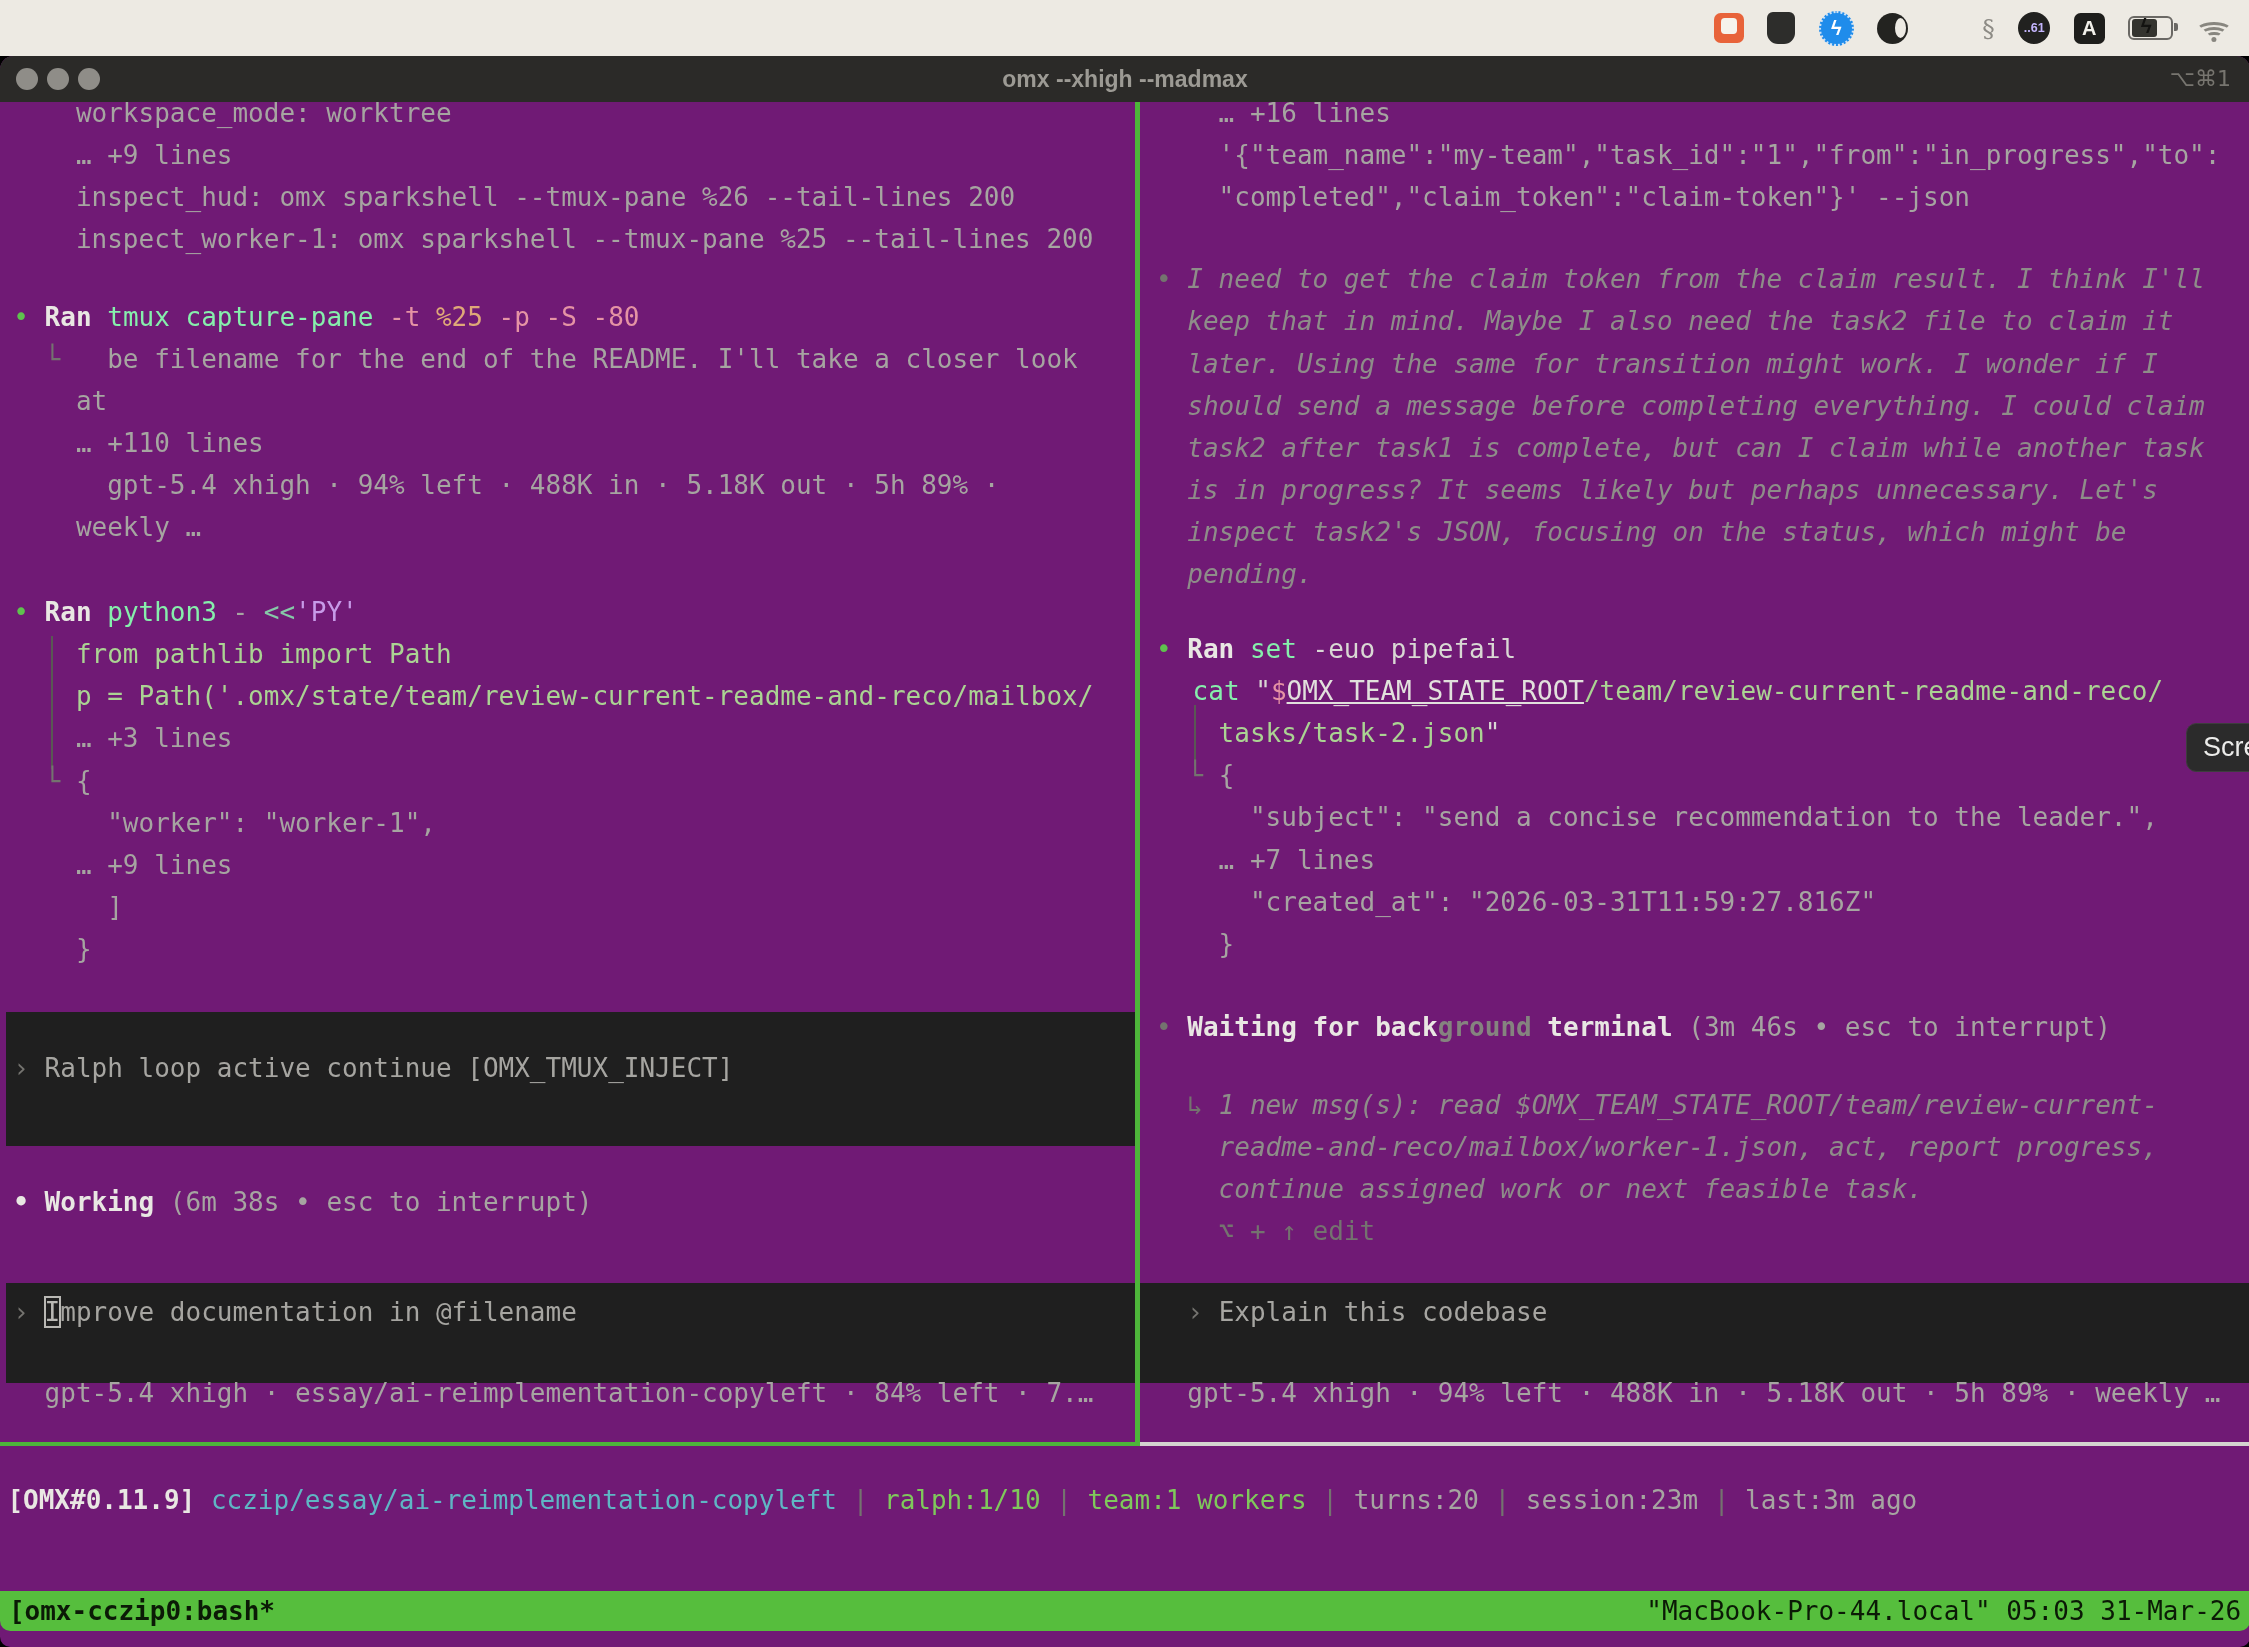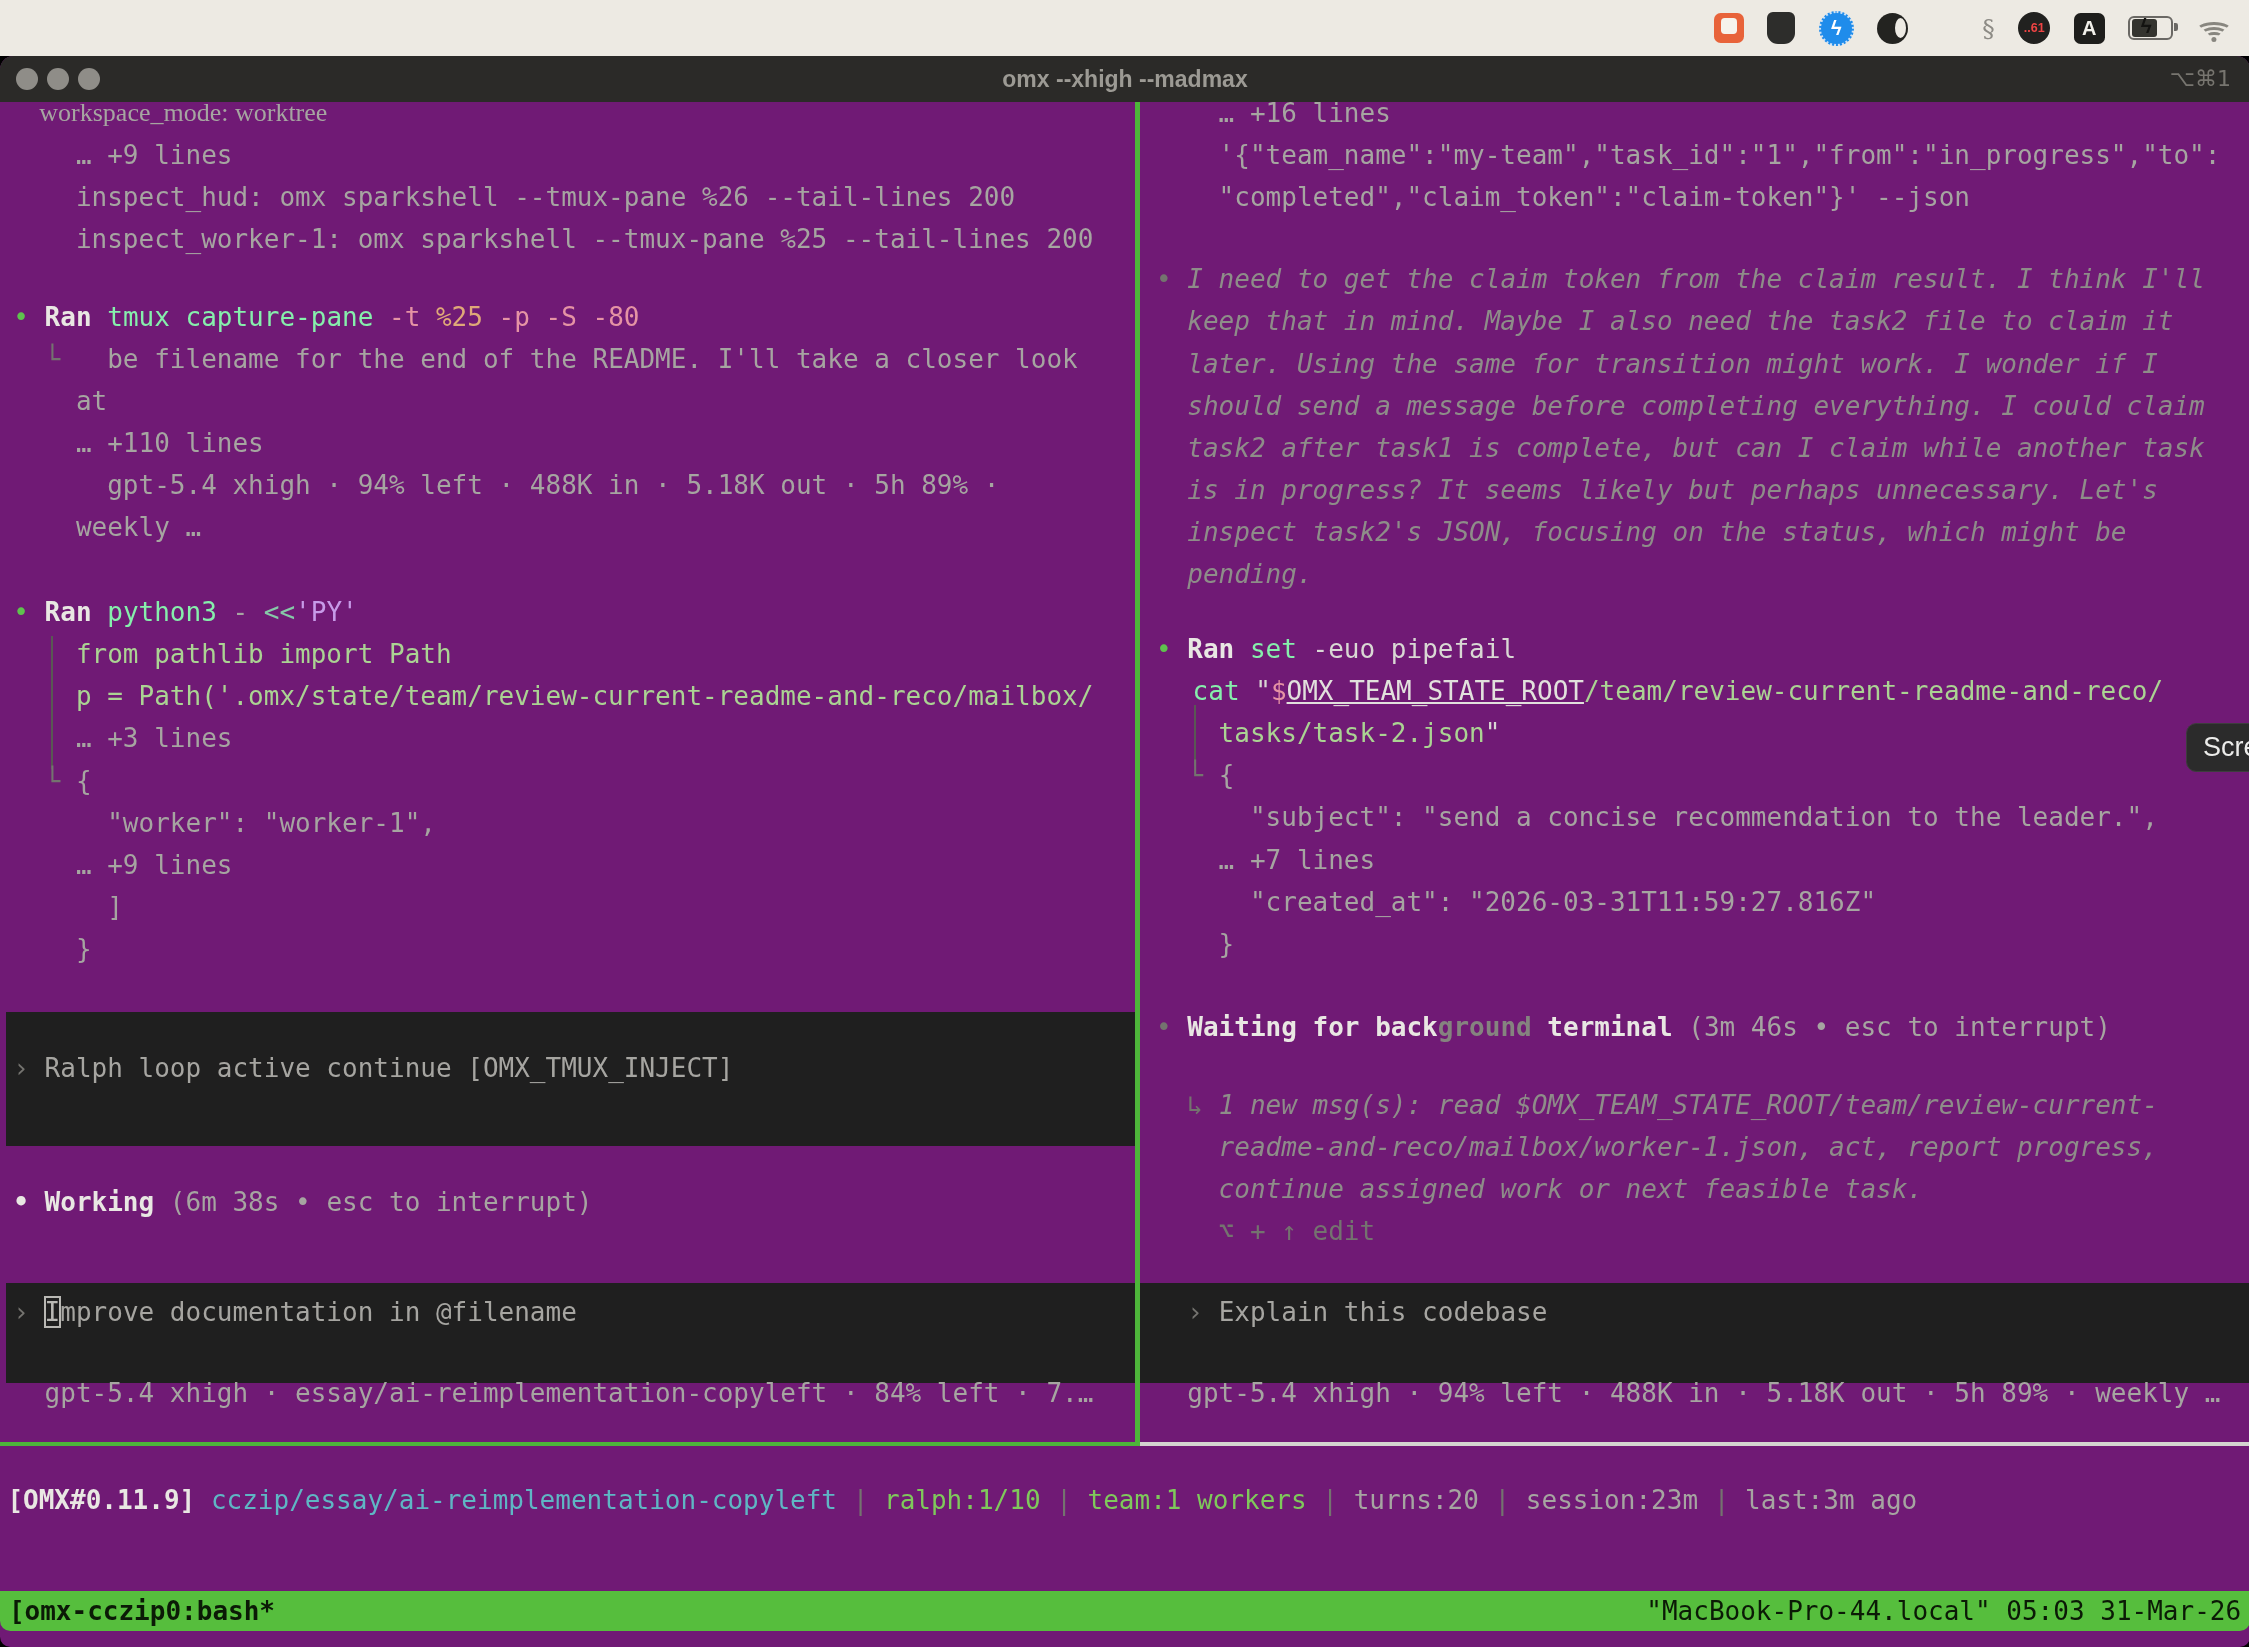--- a/index.html
+++ b/index.html
@@ -30,21 +30,21 @@
   .ic-grid i{background:#EDEAE3;border-radius:0.7px;}
   .ic-bolt{width:31px;height:31px;background:#1F8CEB;border-radius:50%;color:#fff;
     font-weight:bold;font-size:20px;border:2.2px dotted #cfe2f5;}
   .ic-cres{width:31px;height:31px;background:#232320;border-radius:50%;overflow:hidden;
     display:flex;align-items:center;}
   .ic-cres i{width:11px;height:20px;background:#EDEAE3;border-radius:50%;margin-left:14.8px;}
   .ic-dots{display:grid;grid-template-columns:repeat(3,5.9px);grid-template-rows:repeat(3,5.9px);gap:4.4px;}
   .ic-dots i{border-radius:50%;background:#9B9994;}
   .ic-dots i.k{background:#2A2A28;}
   .ic-squig{font-size:25px;color:#8D8B85;font-family:"DejaVu Serif",serif;}
-  .ic-pct{width:32px;height:32px;background:#21211F;border-radius:50%;color:#ef4444;
+  .ic-pct{width:32px;height:32px;background:#21211F;border-radius:50%;color:#c4b5fd;
     font-size:12.5px;font-weight:bold;letter-spacing:0;}
   .ic-a{width:31px;height:31px;background:#1E1E1C;border-radius:6.6px;color:#F2F0EA;
     font-size:20px;font-weight:bold;}
   .ic-batt{width:41px;height:20.7px;border:2.2px solid #6B6965;border-radius:5.9px;position:relative;}
   .ic-batt::before{content:"";position:absolute;left:1.5px;top:1.5px;bottom:1.5px;width:60%;
     background:#34342F;border-radius:3px;}
   .ic-batt::after{content:"";position:absolute;right:-6.6px;top:5.2px;width:3.7px;height:8px;
     background:#6B6965;border-radius:0 2.2px 2.2px 0;}
   .ic-batt b{position:absolute;left:10.3px;top:-3.7px;color:#131311;font-size:20.7px;}
   .ic-wifi{position:relative;width:34px;height:25px;}
@@ -172,21 +172,21 @@
 <div class="band band-ralph"></div>
 <div class="band band-inl"></div>
 <div class="band band-inr"></div>
 <div class="divider"></div>
 <div class="bordg"></div>
 <div class="bordw"></div>
 <div class="vline vl-left"></div>
 <div class="vline vl-right"></div>
 
 <div id="rows">
-    <div class="trow" style="top: 92px; left: 13.3px; font-family: Liberation Serif, serif;"><span class="g">    workspace_mode: worktree</span></div>
+    <div class="trow" style="top: 92px; left: 13.3px;"><span class="g">    workspace_mode: worktree</span></div>
     <div class="trow" style="top: 134px; left: 13.3px;"><span class="g">    … +9 lines</span></div>
     <div class="trow" style="top: 176px; left: 13.3px;"><span class="g">    inspect_hud: omx sparkshell --tmux-pane %26 --tail-lines 200</span></div>
     <div class="trow" style="top: 218px; left: 13.3px;"><span class="g">    inspect_worker-1: omx sparkshell --tmux-pane %25 --tail-lines 200</span></div>
     <div class="trow" style="top: 296px; left: 13.3px;"><span class="gb">• </span><span class="w">Ran </span><span class="bl">tmux capture-pane </span><span class="pk">-t </span><span class="or">%25 </span><span class="pk">-p -S -80</span></div>
     <div class="trow" style="top: 338px; left: 13.3px;"><span class="d">  └   </span><span class="g">be filename for the end of the README. I'll take a closer look</span></div>
     <div class="trow" style="top: 380px; left: 13.3px;"><span class="g">    at</span></div>
     <div class="trow" style="top: 422px; left: 13.3px; text-align: right;"><span class="g">    … +110 lines</span></div>
     <div class="trow" style="top: 464px; left: 13.3px;"><span class="g">      gpt-5.4 xhigh · 94% left · 488K in · 5.18K out · 5h 89% ·</span></div>
     <div class="trow" style="top: 506px; left: 13.3px;"><span class="g">    weekly …</span></div>
     <div class="trow" style="top: 591px; left: 13.3px;"><span class="gb">• </span><span class="w">Ran </span><span class="bl">python3 </span><span class="g">- </span><span class="tl-c">&lt;&lt;</span><span class="pu">'PY'</span></div>

